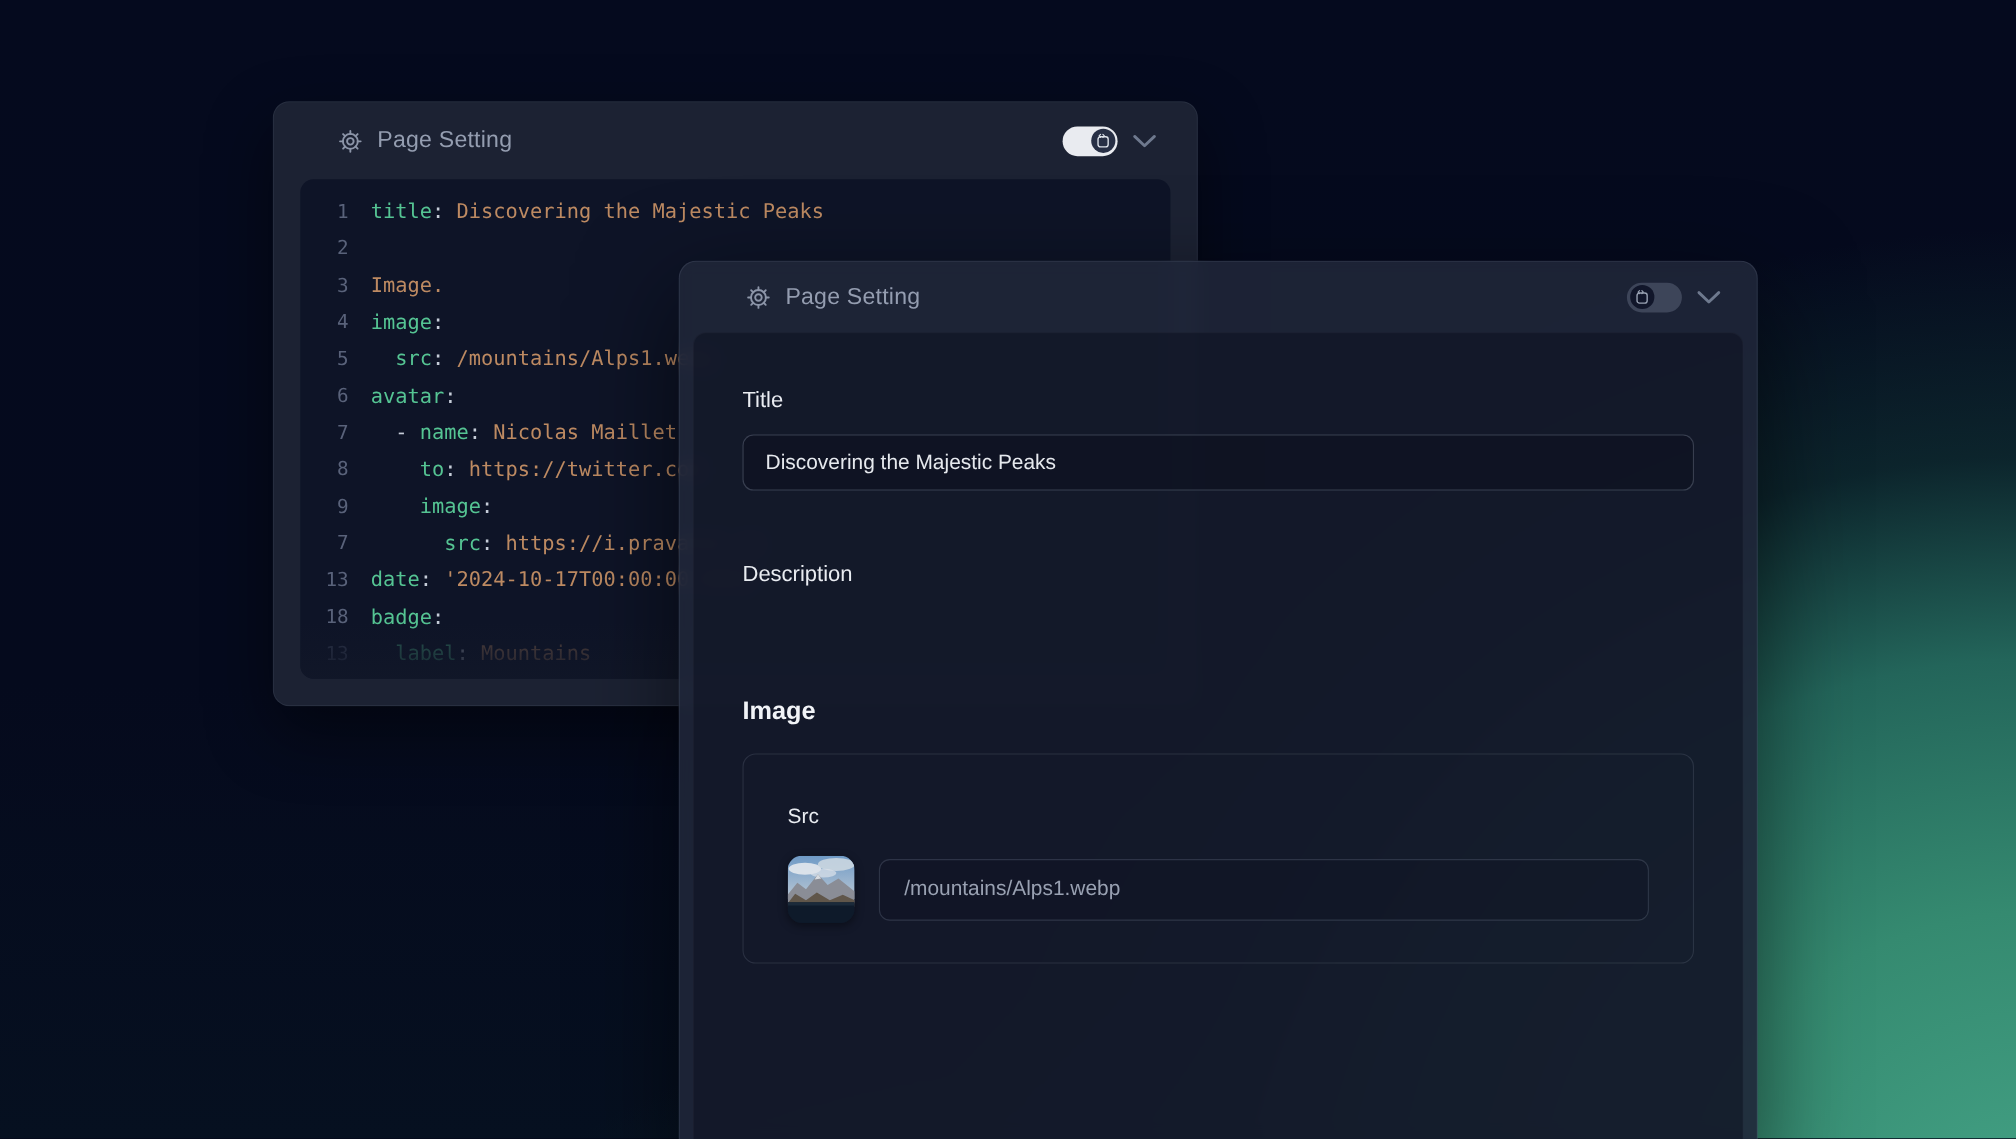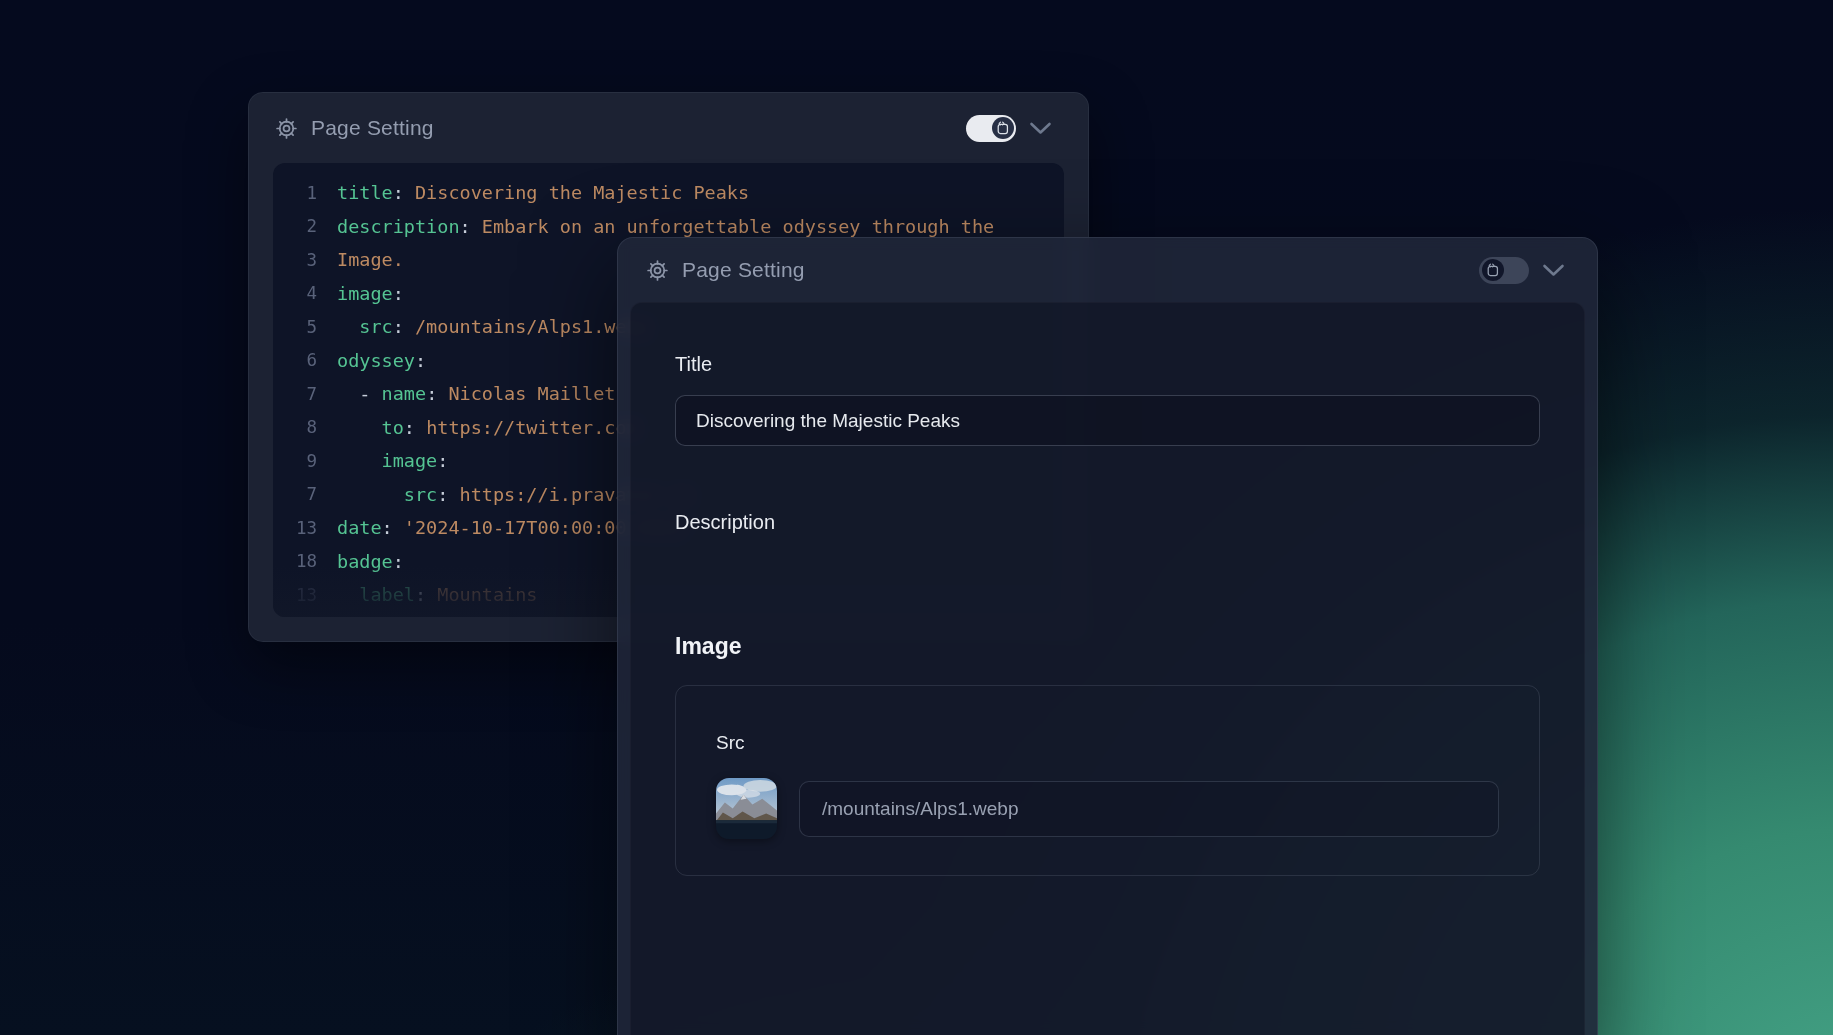--- a/index.html
+++ b/index.html
@@ -32,20 +32,21 @@
     border:1px solid rgba(150,162,186,0.14);
     box-shadow:0 30px 90px rgba(0,0,0,0.55);
     border-radius:16px;
   }
 
   
   .panel-header {
     display:flex; align-items:center; gap:13px;
     height:70px; padding:0 36px 0 26px;
     color:#939cb0;
+    margin-left:32px;
   }
   .front-panel .panel-header { height:64px; padding:0 32px 0 28px; }
   .panel-title { font-size:21px; font-weight:500; letter-spacing:.2px; color:#949db0; }
   .header-spacer { flex:1; }
   .gear { width:23px; height:23px; color:#8c95a8; flex:none; }
   .chev { width:23px; height:15px; color:#6e798e; flex:none; cursor:pointer; }
 
   
   .toggle { position:relative; width:50px; height:27px; border-radius:14px; flex:none; cursor:pointer; }
   .toggle .knob {
@@ -162,37 +163,36 @@
     </header>
 
     <div class="code-box" id="code-box">
 
       <div class="code-line">
           <span class="ln">1</span>
           <span class="ct"><span class="sk">title</span><span class="sp">: </span><span class="sv">Discovering the Majestic Peaks</span></span>
         </div>
         <div class="code-line">
           <span class="ln">2</span>
-          <span class="ct"><span class="sk">description</span><span class="sp">: </span><span class="sv">Embark on an unforgettable odyssey through the</span></span>
         </div>
         <div class="code-line">
           <span class="ln">3</span>
           <span class="ct"><span class="sv">Image.</span></span>
         </div>
         <div class="code-line">
           <span class="ln">4</span>
           <span class="ct"><span class="sk">image</span><span class="sp">:</span></span>
         </div>
         <div class="code-line">
           <span class="ln">5</span>
           <span class="ct"><span class="sp">  </span><span class="sk">src</span><span class="sp">: </span><span class="sv">/mountains/Alps1.webp</span></span>
         </div>
         <div class="code-line">
           <span class="ln">6</span>
-          <span class="ct"><span class="sk">odyssey</span><span class="sp">:</span></span>
+          <span class="ct"><span class="sk">avatar</span><span class="sp">:</span></span>
         </div>
         <div class="code-line">
           <span class="ln">7</span>
           <span class="ct"><span class="sp">  - </span><span class="sk">name</span><span class="sp">: </span><span class="sv">Nicolas Maillet</span></span>
         </div>
         <div class="code-line">
           <span class="ln">8</span>
           <span class="ct"><span class="sp">    </span><span class="sk">to</span><span class="sp">: </span><span class="sv">https://twitter.com</span></span>
         </div>
         <div class="code-line">

